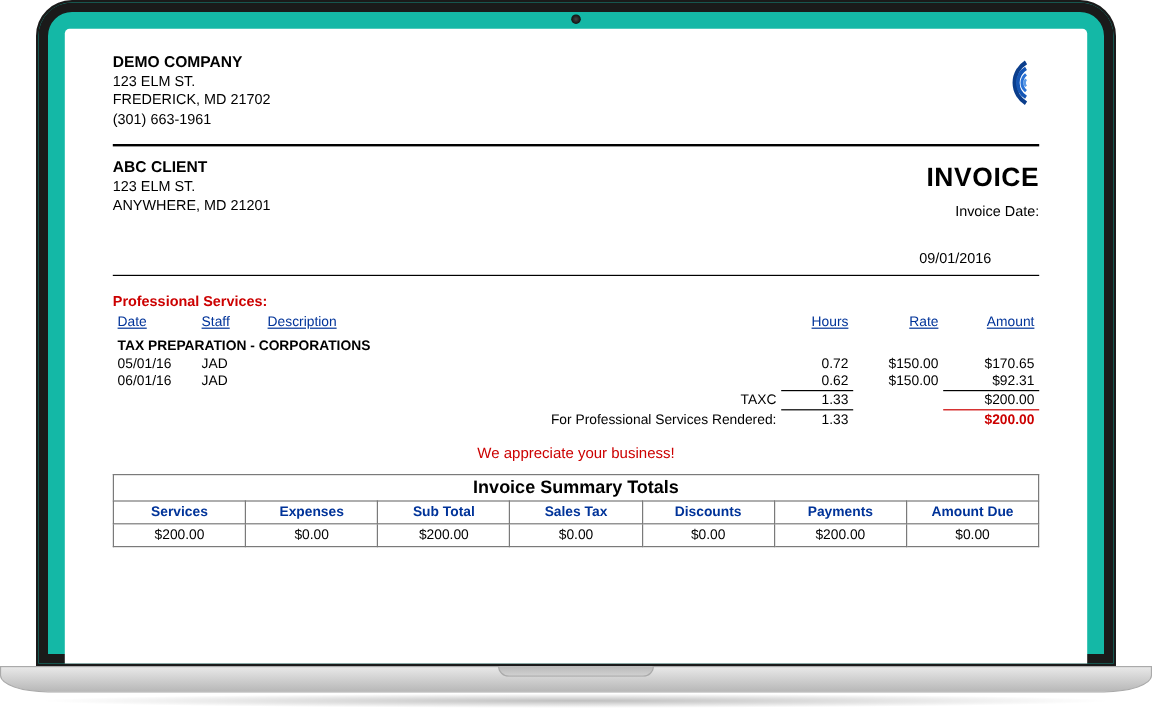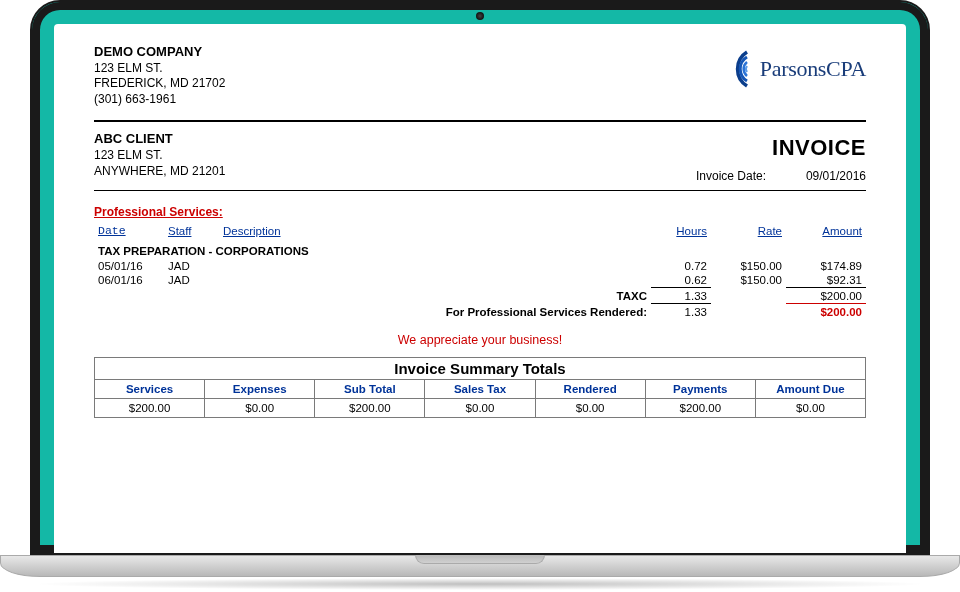--- a/index.html
+++ b/index.html
@@ -108,51 +108,50 @@
     display: flex;
     justify-content: space-between;
     align-items: flex-start;
     margin: 6px 0 2px 0;
     gap: 48px;
   }
   .client-block { line-height: 1.35; }
   .client-name { font-weight: bold; font-size: 13px; }
   .invoice-block { text-align: right; line-height: 1.6; }
   .invoice-title { font-weight: bold; font-size: 22px; letter-spacing: 0.5px; margin-bottom: 2px;}
-  .inv-meta-row { display: flex; gap: 20px; justify-content: space-between; font-size: 12px; }
+  .inv-meta-row { display: flex; gap: 20px; justify-content: space-between; font-size: 12px; flex-direction: column; }
   .inv-meta-label { width: 120px; text-align: right; }
   .inv-meta-val { width: 80px; text-align: right; }
 
   .section-title {
     color: #c00;
     font-weight: bold;
-    text-decoration: underline;
     font-size: 12px;
     margin: 6px 0 3px 0;
     display: inline-block;
   }
   .svc-table { width: 100%; border-collapse: collapse; font-size: 11.5px; }
   .svc-table th {
     color: #003399;
     text-decoration: underline;
     font-weight: normal;
     text-align: left;
     padding: 2px 4px 4px 4px;
   }
   .svc-table th.num, .svc-table td.num { text-align: right; }
   .svc-table td { padding: 1px 4px; }
   .group-head td { font-weight: bold; padding-top: 4px; padding-bottom: 2px; }
-  .col-date { width: 70px; font-family: Liberation Mono, monospace; }
+  .col-date { width: 70px; }
   .col-staff { width: 55px; }
   .col-desc { width: auto; margin-left: 12px; }
   .col-hours { width: 60px; }
   .col-rate { width: 75px; }
   .col-amount { width: 80px; }
   .subtotal-row td { padding-top: 2px; }
-  .subtotal-label { text-align: right; font-weight: bold; }
+  .subtotal-label { text-align: right; font-weight: normal; }
   .bt { border-top: 1px solid #000; }
   .bb-red { border-bottom: 1px solid #c00; }
   .red { color: #c00; }
   .bold { font-weight: bold; }
 
   .appreciate {
     text-align: center;
     color: #c00;
     font-weight: normal;
     margin: 14px 0 10px 0;
@@ -193,21 +192,20 @@
           <div>FREDERICK, MD  21702</div>
           <div>(301) 663-1961</div>
         </div>
         <div class="logo">
           <svg width="42" height="42" viewBox="0 0 42 42">
             <path d="M31 4 A20 20 0 0 0 31 38" fill="none" stroke="#0b3e8c" stroke-width="3.5"></path>
             <path d="M31 9 A14 14 0 0 0 31 33" fill="none" stroke="#1556b5" stroke-width="3"></path>
             <path d="M31 14 A9 9 0 0 0 31 28" fill="none" stroke="#2a73d6" stroke-width="2.5"></path>
             <path d="M31 18 A5 5 0 0 0 31 24" fill="none" stroke="#5a9ae6" stroke-width="2"></path>
           </svg>
-          <span class="logo-text">ParsonsCPA</span>
         </div>
       </div>
 
       <hr class="hr-thick">
 
       <div class="client-row">
         <div class="client-block">
           <div class="client-name">ABC CLIENT</div>
           <div>123 ELM ST.</div>
           <div>ANYWHERE, MD  21201</div>
@@ -239,21 +237,21 @@
         <tbody>
           <tr class="group-head">
             <td colspan="6">TAX PREPARATION - CORPORATIONS</td>
           </tr>
           <tr>
             <td>05/01/16</td>
             <td>JAD</td>
             <td></td>
             <td class="num">0.72</td>
             <td class="num">$150.00</td>
-            <td class="num">$174.89</td>
+            <td class="num">$170.65</td>
           </tr>
           <tr>
             <td>06/01/16</td>
             <td>JAD</td>
             <td></td>
             <td class="num">0.62</td>
             <td class="num">$150.00</td>
             <td class="num">$92.31</td>
           </tr>
           <tr class="subtotal-row">
@@ -275,21 +273,21 @@
 
       <div class="summary-wrap">
         <div class="summary-title">Invoice Summary Totals</div>
         <table class="summary-table">
           <thead>
             <tr>
               <th>Services</th>
               <th>Expenses</th>
               <th>Sub Total</th>
               <th>Sales Tax</th>
-              <th>Rendered</th>
+              <th>Discounts</th>
               <th>Payments</th>
               <th>Amount Due</th>
             </tr>
           </thead>
           <tbody>
             <tr>
               <td>$200.00</td>
               <td>$0.00</td>
               <td>$200.00</td>
               <td>$0.00</td>

